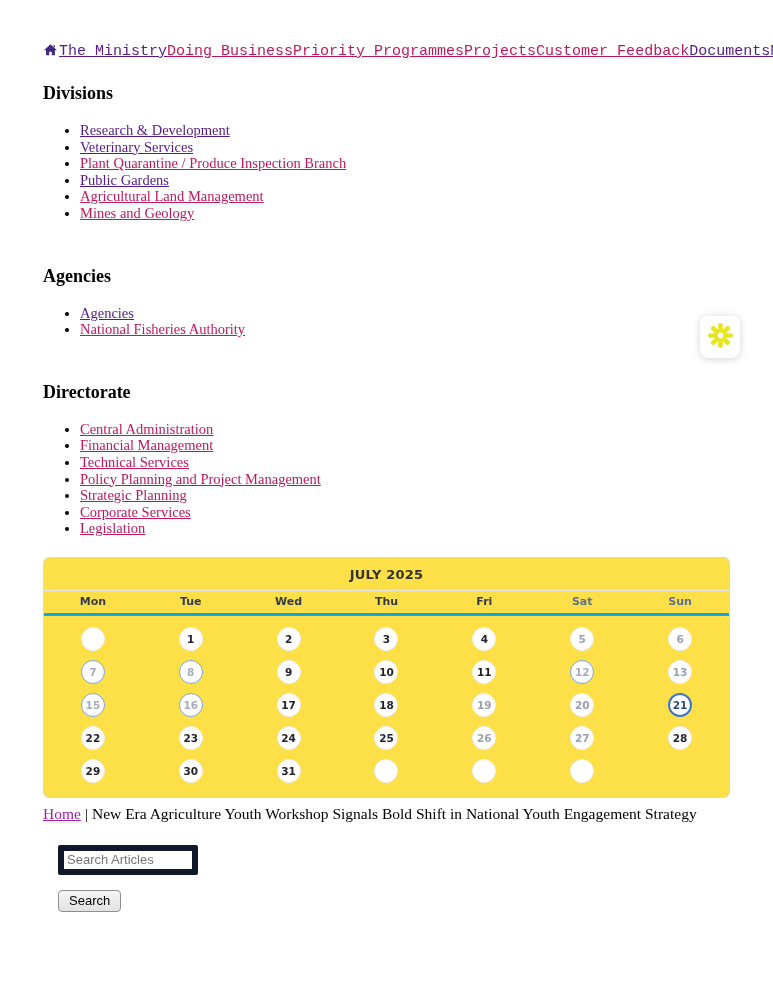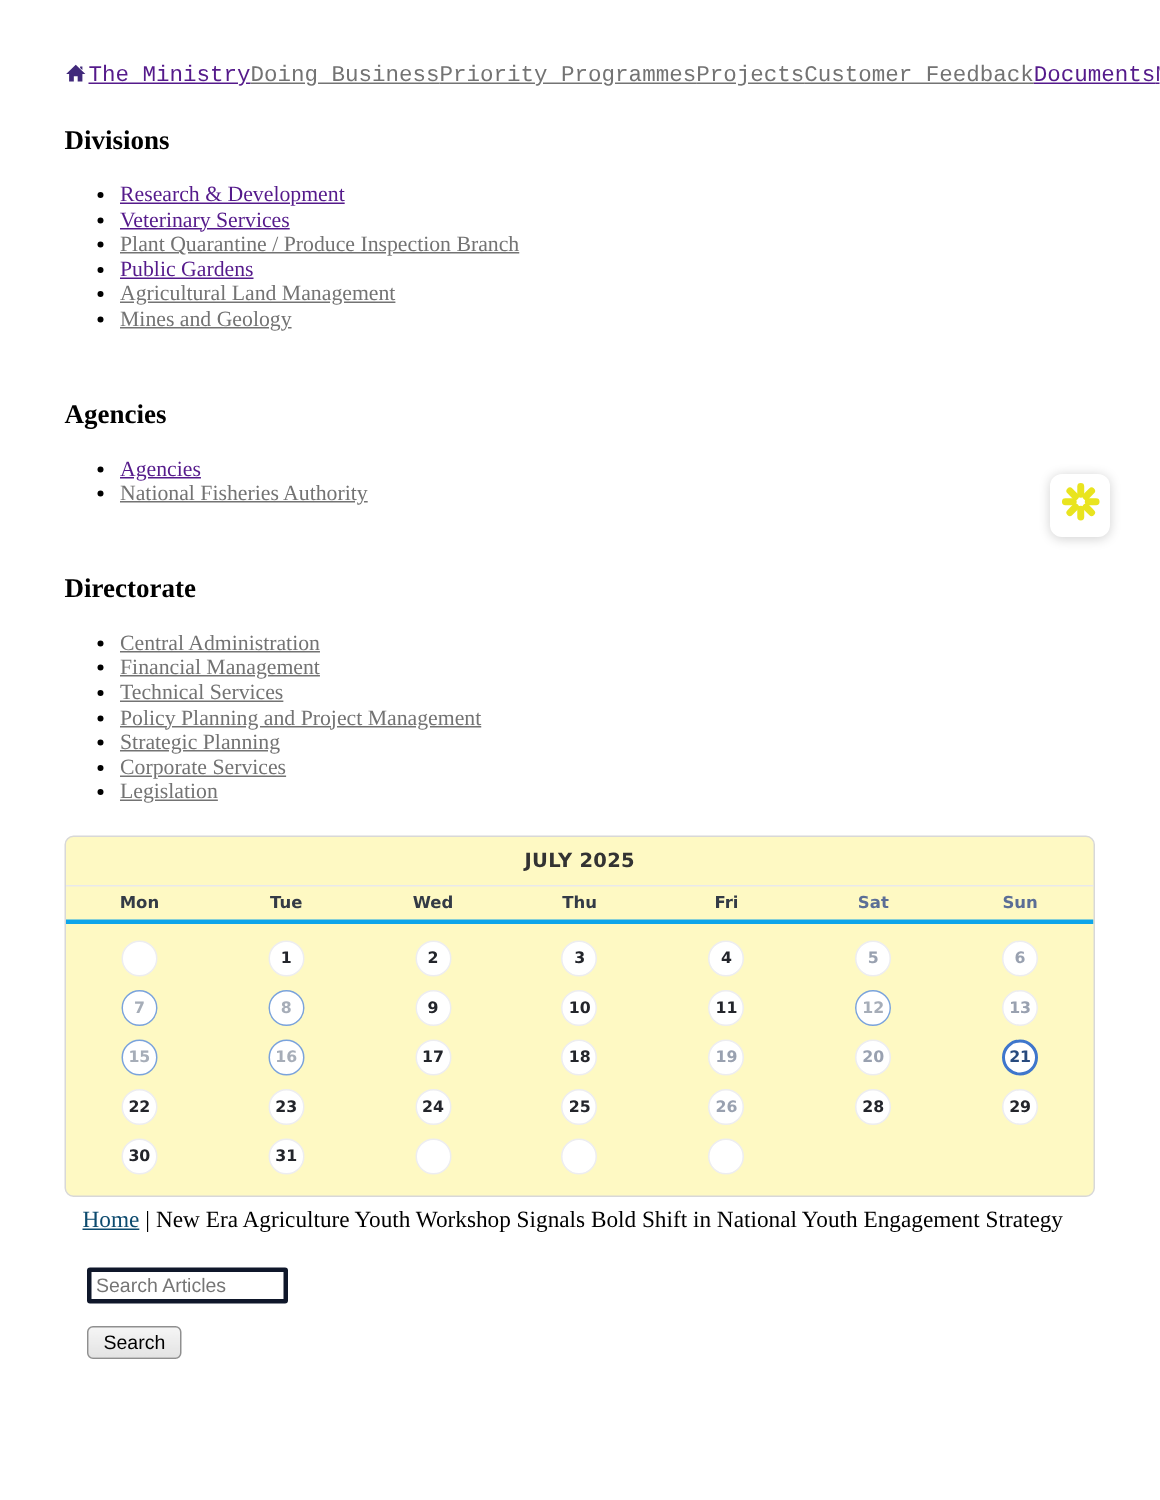--- a/index.html
+++ b/index.html
@@ -3,59 +3,59 @@
 <meta charset="utf-8">
 <style>
   html,body{margin:0;padding:0;background:#fff;}
   body{width:773px;height:1000px;position:relative;overflow:hidden;
        font-family:"Liberation Serif",serif;color:#000;}
   .container{padding:42px 43px 0 43px;}
 
   
   .topnav{font-size:15px;line-height:17px;white-space:nowrap;}
   .topnav a{text-decoration:underline;font-family:Liberation Mono, monospace;}
-  a.blue{color:#737373;}
+  a.blue{color:#be185d;}
   a.purple{color:#551A8B;}
   .home-icon{display:inline-block;vertical-align:-2px;margin-right:1px;}
   .search-icon{display:inline-block;vertical-align:-2px;margin:0 2px 0 1px;}
 
   
   h3{font-size:18px;font-weight:bold;margin:44px 0 0 0;}
   h3.first{margin-top:22px;}
   ul.linklist{margin:18px 0 0 0;padding-left:37px;font-size:14.5px;line-height:16.6px;}
   ul.linklist li{margin:0;padding:0;}
   ul.linklist a{text-decoration:underline;}
 
   
   .calendar{margin-top:20px;border:1px solid #d8d8d8;border-radius:6px;
-            font-family:"DejaVu Sans",sans-serif;background:#fef9c3;overflow:hidden;}
+            font-family:"DejaVu Sans",sans-serif;background:#fde047;overflow:hidden;}
   .cal-title{text-align:center;padding:9px 0 8px 0;font-size:13px;font-weight:600;
              color:#333;border-bottom:1px solid #e9e9ec;letter-spacing:.2px;}
   .cal-head{display:grid;grid-template-columns:repeat(7,1fr);
             border-bottom:3px solid #0ea5e9;padding:4px 0 5px 0;}
   .cal-head .dow{text-align:center;font-size:11px;font-weight:600;color:#343b46;}
   .cal-head .dow.wknd{color:#5b6e96;}
   .cal-grid{display:grid;grid-template-columns:repeat(7,1fr);padding:7px 0 9px 0;}
   .cell{height:33px;display:flex;align-items:center;justify-content:center;}
   .circ{width:24px;height:24px;border-radius:50%;border:1px solid #ededf0;background:#fff;
         display:flex;align-items:center;justify-content:center;
         font-size:10.5px;font-weight:700;color:#23252b;box-sizing:border-box;}
   .circ.wknd{color:#99a1b0;}
   .circ.event{border-color:#7aa3dc;color:#a6adb8;}
   .circ.today{border:2px solid #3e76cc;color:#274a7e;}
 
   
   .breadcrumb{margin-top:7px;font-size:15.5px;}
-  .breadcrumb a{color:#0c4a6e;text-decoration:underline;margin-left:12px;}
+  .breadcrumb a{color:#a21caf;text-decoration:underline;}
   .breadcrumb .sep{margin:0 4px;}
 
   
   .article-search{margin:22px 0 0 15px;font-family:"Liberation Sans",sans-serif;}
   .article-search input{width:122px;height:16px;padding:1px 3px;font-size:13px;
-        font-family:"Liberation Sans",sans-serif;border:3px solid #0f172a;border-radius:2px;color:#222;}
+        font-family:"Liberation Sans",sans-serif;border:6px solid #0f172a;border-radius:2px;color:#222;}
   .article-search input::placeholder{color:#757575;opacity:1;}
   .search-btn{display:inline-block;margin-top:15px;font-size:13px;
         font-family:"Liberation Sans",sans-serif;color:#000;
         background:linear-gradient(#f5f5f5,#e3e3e3);border:1px solid #8f8f8f;
         border-radius:4px;padding:2px 10px 3px 10px;cursor:pointer;}
 
   
   .floating-widget{position:absolute;top:316px;right:33px;width:40px;height:42px;
         background:#fff;border-radius:8px;box-shadow:0 1px 8px rgba(0,0,0,.18);
         display:flex;align-items:center;justify-content:center;cursor:pointer;}
@@ -185,20 +185,23 @@
           <span class="circ">23</span>
         </div>
       <div class="cell">
           <span class="circ">24</span>
         </div>
       <div class="cell">
           <span class="circ">25</span>
         </div>
       <div class="cell">
           <span class="circ wknd">26</span>
+        </div>
+      <div class="cell">
+          <span class="circ wknd">27</span>
         </div>
 
       <div class="cell">
           <span class="circ">28</span>
         </div>
       <div class="cell">
           <span class="circ">29</span>
         </div>
       <div class="cell">
           <span class="circ">30</span>

